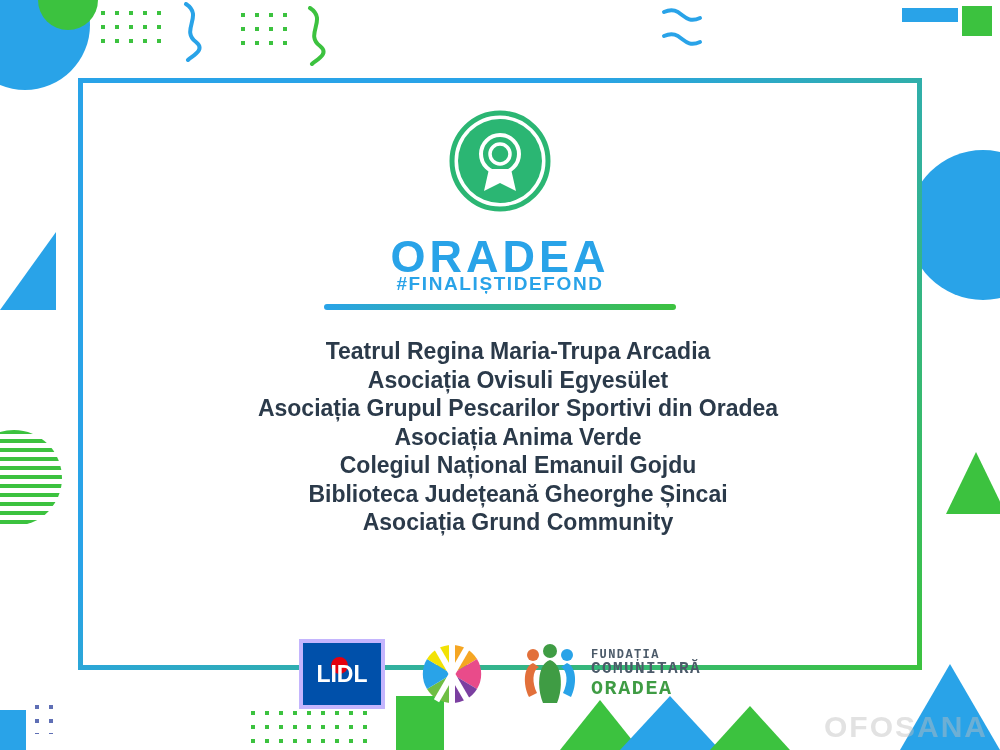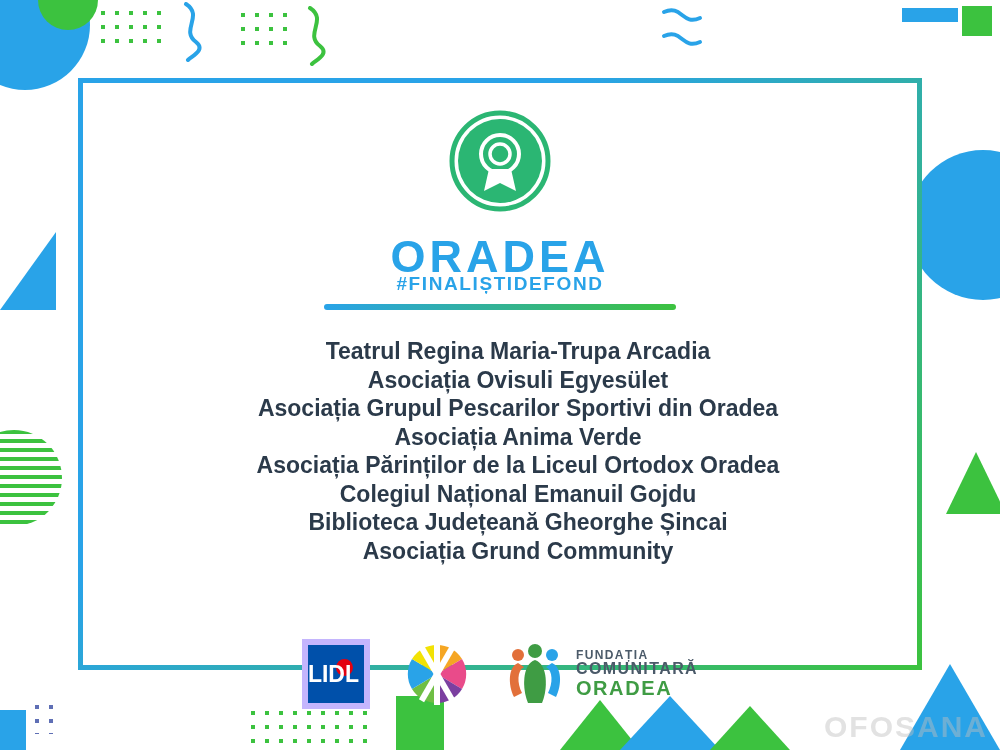--- a/index.html
+++ b/index.html
@@ -187,28 +187,28 @@
   .logos {
     position: absolute;
     left: 0; right: 0;
     top: 556px;
     display: flex;
     justify-content: center;
     align-items: center;
     gap: 34px;
   }
   .logo-lidl {
-    width: 68px; height: 70px;
+    width: 86px; height: 70px;
     background: #0050aa;
-    border: 6px solid #c4b5fd;
+    border: 4px solid #c4b5fd;
     box-sizing: border-box;
     position: relative;
     display: flex;
     align-items: center;
-    justify-content: flex-start;
+    justify-content: center;
   }
   .logo-lidl .lidl-text {
     color: #ffffff;
     font-weight: 700;
     font-size: 23px;
     letter-spacing: 0px;
     position: relative;
     z-index: 2;
   }
   .logo-lidl .lidl-dot {
@@ -228,21 +228,21 @@
     font-size: 42px;
     font-weight: 700;
     color: #3b2a4a;
     letter-spacing: -1px;
   }
   .logo-fco {
     display: flex;
     align-items: center;
     gap: 10px;
   }
-  .fco-text { line-height: 1.05; }
+  .fco-text { line-height: 1.05; font-family: Liberation Mono, monospace; }
   .fco-line1 {
     font-size: 12px;
     font-weight: 700;
     letter-spacing: 1.4px;
     color: #4b5a69;
   }
   .fco-line2 {
     font-size: 16px;
     font-weight: 700;
     letter-spacing: 1.4px;
@@ -330,21 +330,20 @@
 
     <div class="title">ORADEA</div>
     <div class="subtitle">#FINALIȘTIDEFOND</div>
     <div class="divider"></div>
 
     <div class="list">
       <div class="list-item">Teatrul Regina Maria-Trupa Arcadia</div>
       <div class="list-item">Asociația Ovisuli Egyesület</div>
       <div class="list-item">Asociația Grupul Pescarilor Sportivi din Oradea</div>
       <div class="list-item">Asociația Anima Verde</div>
-      <div class="list-item">Asociația Părinților de la Liceul Ortodox Oradea</div>
       <div class="list-item">Colegiul Național Emanuil Gojdu</div>
       <div class="list-item">Biblioteca Județeană Gheorghe Șincai</div>
       <div class="list-item">Asociația Grund Community</div>
     </div>
 
     <div class="logos">
 
       <div class="logo-lidl">
         <div class="lidl-dot"></div>
         <div class="lidl-text">LIDL</div>

